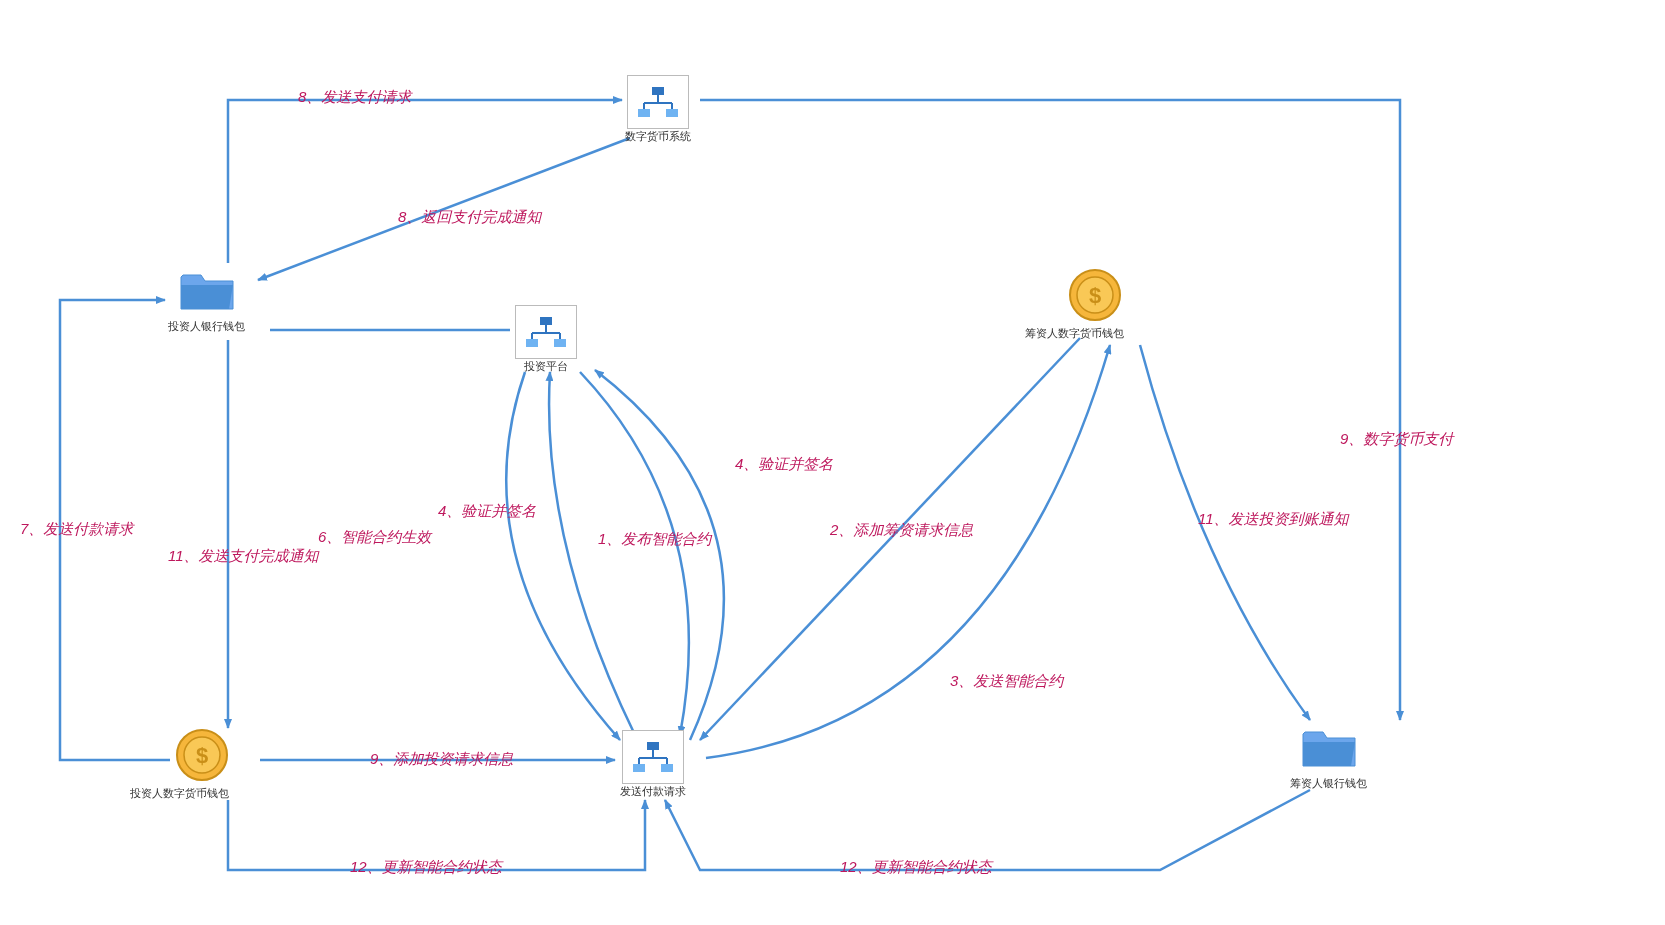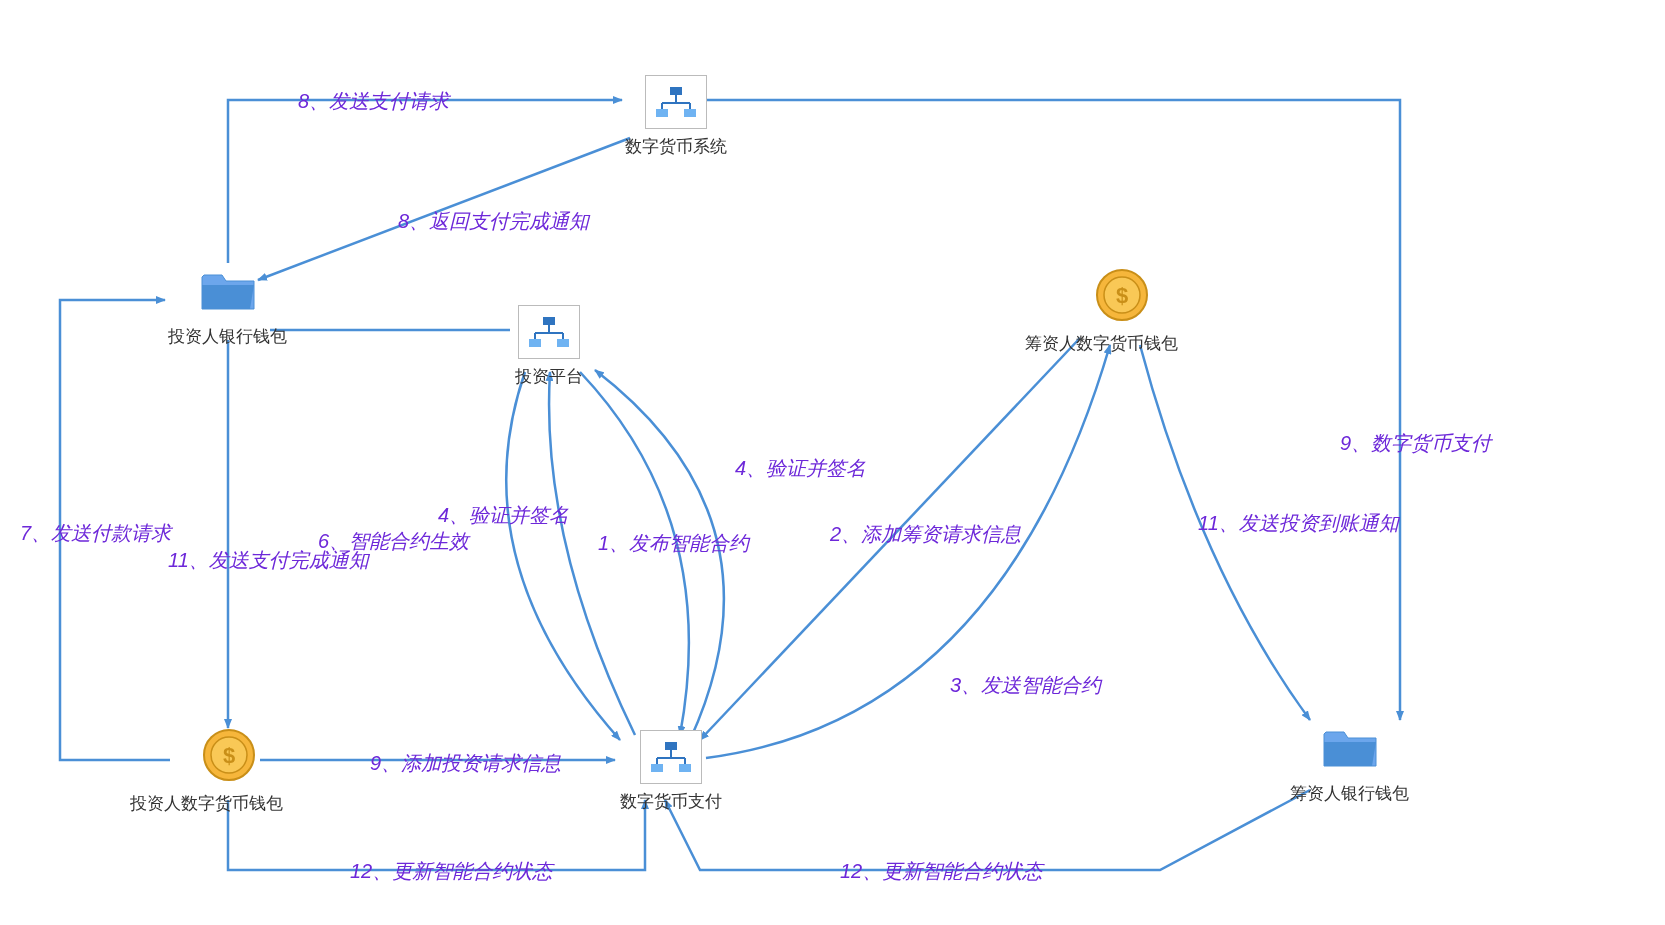--- a/index.html
+++ b/index.html
@@ -9,29 +9,28 @@
     height: 925px;
     background: #fff;
     font-family: "Microsoft YaHei", Arial, sans-serif;
     position: relative;
   }
   .node {
     position: absolute;
     text-align: center;
   }
   .node-label {
-    font-size: 17px;
+    font-size: 11px;
     color: #333;
-    margin-top: 6px;
     white-space: nowrap;
   }
   .edge-label {
     position: absolute;
-    font-size: 20px;
-    color: #6d28d9;
+    font-size: 15px;
+    color: #be185d;
     font-style: italic;
     white-space: nowrap;
   }
   svg.canvas {
     position: absolute;
     left: 0; top: 0;
     width: 1665px;
     height: 925px;
     pointer-events: none;
   }
@@ -166,21 +165,21 @@
     <svg width="44" height="34" viewBox="0 0 44 34">
       <rect x="16" y="2" width="12" height="8" fill="#2f74c0"></rect>
       <line x1="22" y1="10" x2="22" y2="18" stroke="#2f74c0" stroke-width="2"></line>
       <line x1="8" y1="18" x2="36" y2="18" stroke="#2f74c0" stroke-width="2"></line>
       <line x1="8" y1="18" x2="8" y2="24" stroke="#2f74c0" stroke-width="2"></line>
       <line x1="36" y1="18" x2="36" y2="24" stroke="#2f74c0" stroke-width="2"></line>
       <rect x="2" y="24" width="12" height="8" fill="#6fb3f2"></rect>
       <rect x="30" y="24" width="12" height="8" fill="#6fb3f2"></rect>
     </svg>
   </span>
-  <div class="node-label">数字货币支付</div>
+  <div class="node-label">发送付款请求</div>
 </div>
 
 <div class="node" style="left:1290px; top:722px;">
   <span class="folder-icon">
     <svg width="60" height="50" viewBox="0 0 60 50">
       <path d="M4 12 L4 44 L56 44 L56 16 L28 16 L24 10 L6 10 Z" fill="#6ca6ec" stroke="#4a8fd6" stroke-width="1"></path>
       <path d="M4 20 L56 20 L52 44 L4 44 Z" fill="#4a8fd6"></path>
     </svg>
   </span>
   <div class="node-label">筹资人银行钱包</div>

